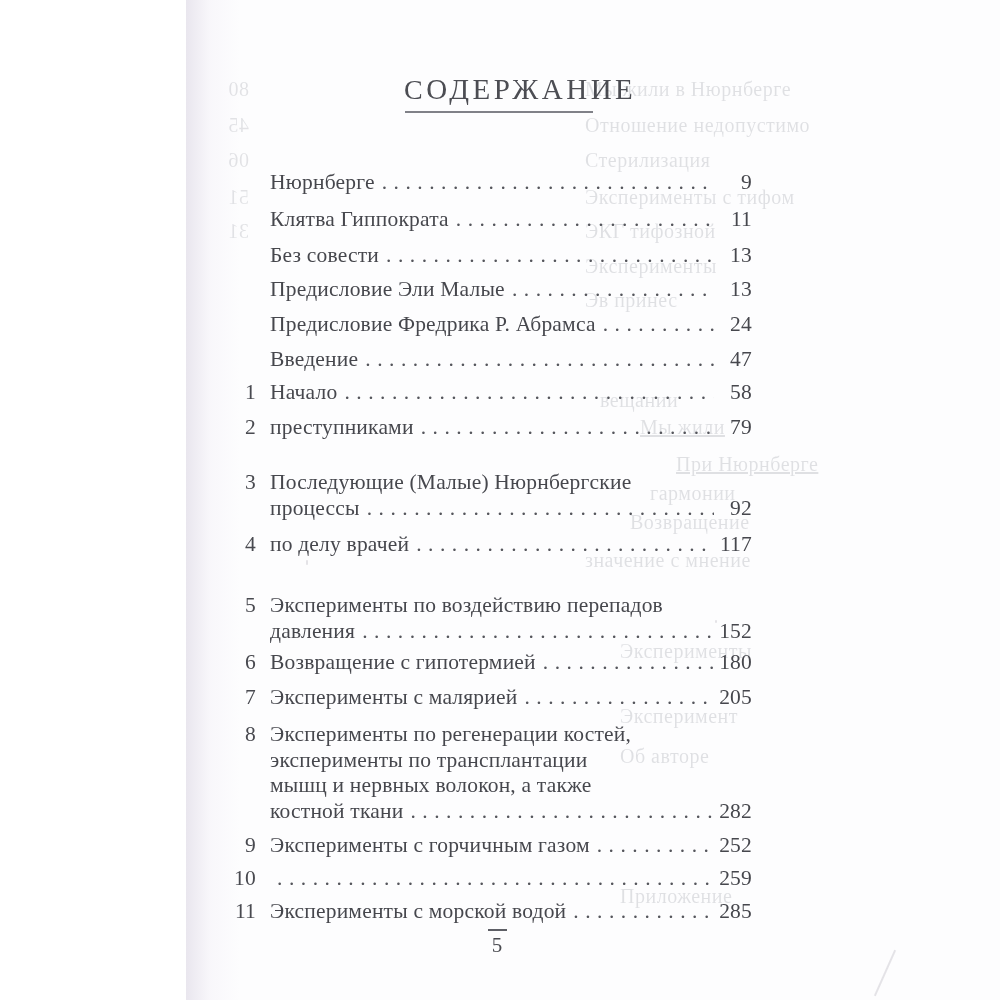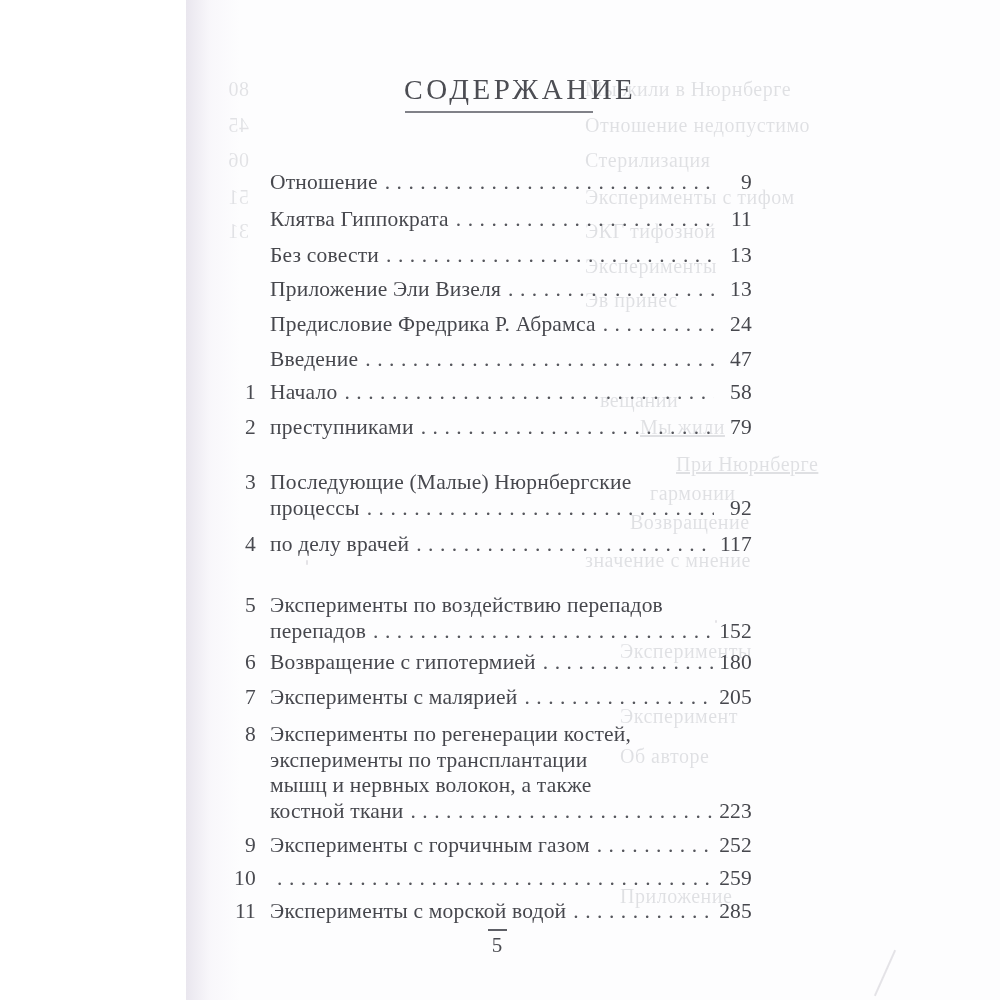--- a/index.html
+++ b/index.html
@@ -95,21 +95,21 @@
     </div>
 
   <h1 class="title"><span class="t-first" id="t-first">С</span><span class="t-rest" id="t-rest">ОДЕРЖАНИЕ</span></h1>
   <div class="title-rule"></div>
 
   <div class="toc" id="toc">
   <div class="entry">
     <span class="num"></span>
     <span class="body">
           <div class="line last">
-            <span class="txt">Отношение</span>
+            <span class="txt">Нюрнберге</span>
             <span class="dots"></span>
             <span class="pg">9</span>
           </div>
         </span>
   </div>
 
   <div class="entry">
     <span class="num"></span>
     <span class="body">
           <div class="line last">
@@ -128,21 +128,21 @@
             <span class="dots"></span>
             <span class="pg">13</span>
           </div>
         </span>
   </div>
 
   <div class="entry">
     <span class="num"></span>
     <span class="body">
           <div class="line last">
-            <span class="txt">Приложение Эли Визеля</span>
+            <span class="txt">Предисловие Эли Малые</span>
             <span class="dots"></span>
             <span class="pg">13</span>
           </div>
         </span>
   </div>
 
   <div class="entry">
     <span class="num"></span>
     <span class="body">
           <div class="line last">
@@ -207,21 +207,21 @@
             <span class="pg">117</span>
           </div>
         </span>
   </div>
 
   <div class="entry">
     <span class="num">5</span>
     <span class="body">
           <div class="line">Эксперименты по воздействию перепадов</div>
           <div class="line last">
-            <span class="txt">перепадов</span>
+            <span class="txt">давления</span>
             <span class="dots"></span>
             <span class="pg">152</span>
           </div>
         </span>
   </div>
 
   <div class="entry">
     <span class="num">6</span>
     <span class="body">
           <div class="line last">
@@ -245,21 +245,21 @@
 
   <div class="entry">
     <span class="num">8</span>
     <span class="body">
           <div class="line">Эксперименты по регенерации костей,</div>
           <div class="line">эксперименты по трансплантации</div>
           <div class="line">мышц и нервных волокон, а также</div>
           <div class="line last">
             <span class="txt">костной ткани</span>
             <span class="dots"></span>
-            <span class="pg">223</span>
+            <span class="pg">282</span>
           </div>
         </span>
   </div>
 
   <div class="entry">
     <span class="num">9</span>
     <span class="body">
           <div class="line last">
             <span class="txt">Эксперименты с горчичным газом</span>
             <span class="dots"></span>

